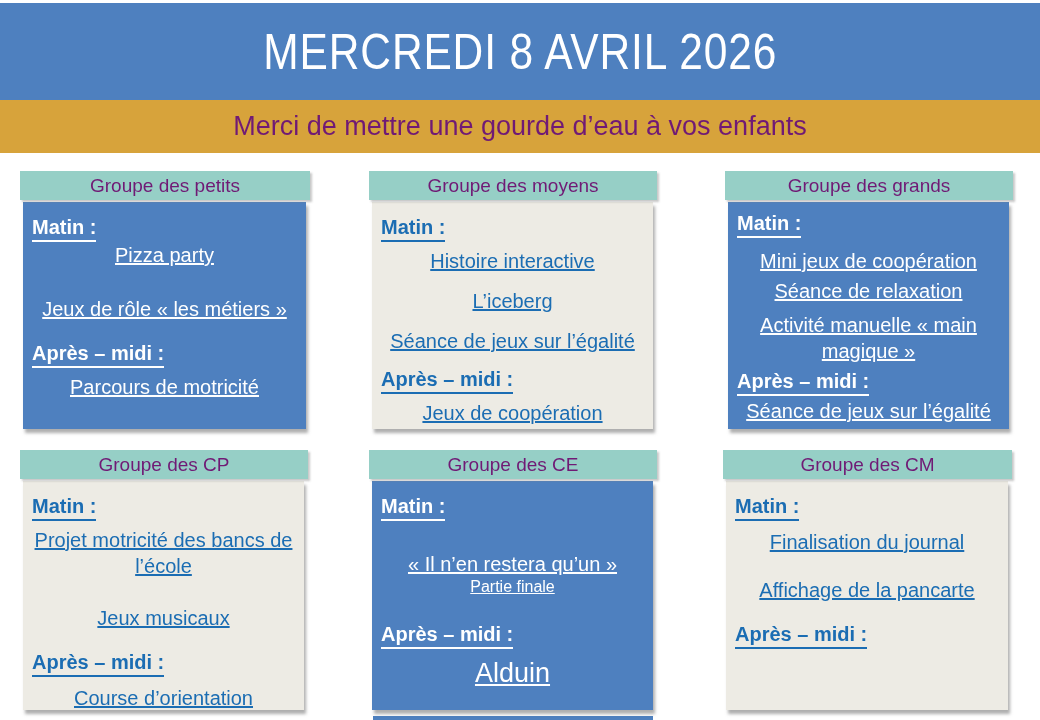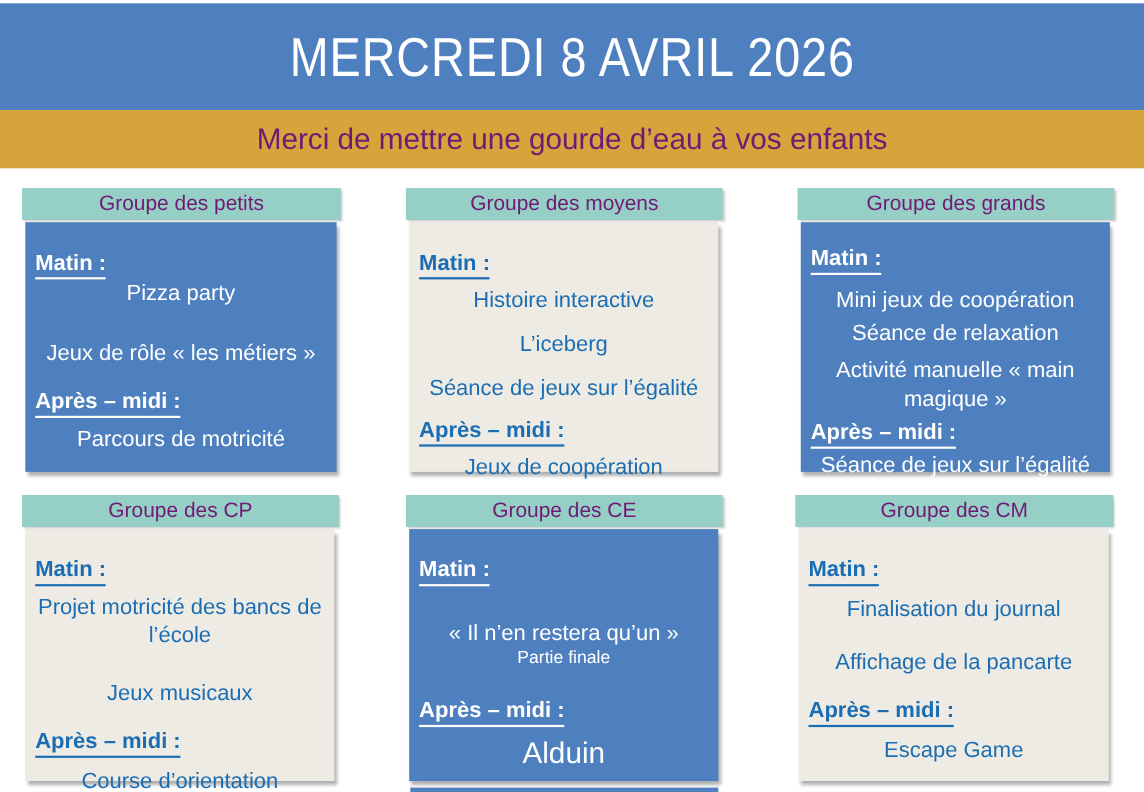--- a/index.html
+++ b/index.html
@@ -24,23 +24,23 @@
   }
   .notice-text{color:#701a75;font-size:27px;white-space:nowrap;}
   .card{position:absolute;}
   .card-header{
     height:29px;background:var(--header-teal);color:#701a75;
     font-size:19px;display:flex;align-items:center;justify-content:center;
     box-shadow:2px 2px 2px rgba(130,130,130,0.45);
     position:relative;z-index:2;
   }
   .card-body{
-    margin:2px 4px 0 3px;padding-top:18px;box-sizing:border-box;
+    margin:2px 4px 0 3px;padding-top:6px;box-sizing:border-box;
     box-shadow:2px 4px 3px rgba(110,110,110,0.55);
-    position:relative;z-index:1;
+    position:relative;z-index:1;text-decoration:underline;
   }
   .card-body.blue{background:var(--card-blue);color:#ffffff;}
   .card-body.light{background:var(--card-light);color:var(--text-blue);}
   .body-r1{height:227px;}
   .body-r2{height:229px;}
   .line{text-align:center;font-size:20px;line-height:26px;padding:0 4px;}
   .heading{text-align:left;padding-left:9px;font-weight:bold;}
   .u{border-bottom:2px solid currentColor;display:inline-block;padding-bottom:0px;}
   .small{font-size:16px;line-height:20px;}
   .large{font-size:27px;line-height:32px;}
@@ -134,17 +134,16 @@
 
 <div class="card" style="left:723px;top:450px;width:289px">
   <div class="card-header">
     <span>Groupe des CM</span>
   </div>
   <div class="card-body light body-r2">
     <div class="line heading mt6"><span class="u">Matin :</span></div>
     <div class="line item mt8">Finalisation du journal</div>
     <div class="line item mt22">Affichage de la pancarte</div>
     <div class="line heading mt18"><span class="u">Après – midi :</span></div>
-    <div class="line item mt8">Escape Game</div>
   </div>
 </div>
 
 <div class="ce-strip"></div>
 
 </body></html>

